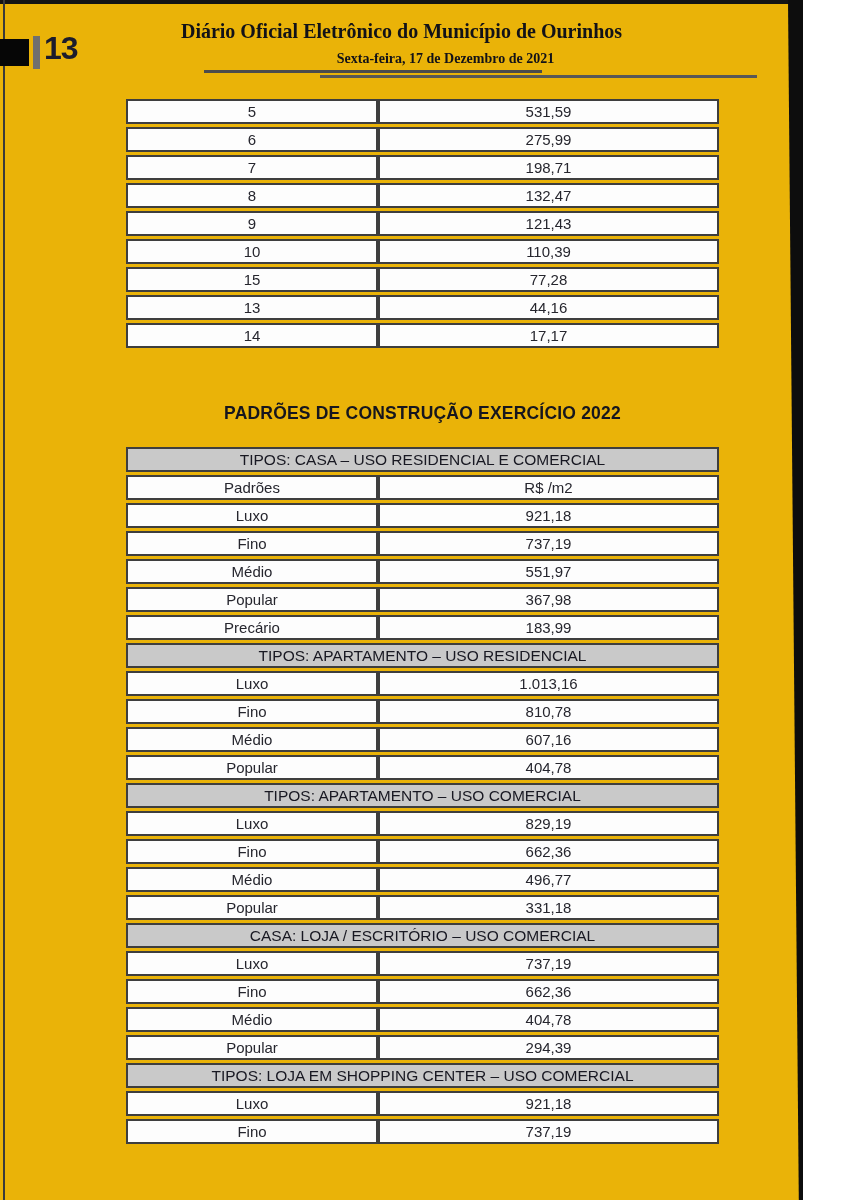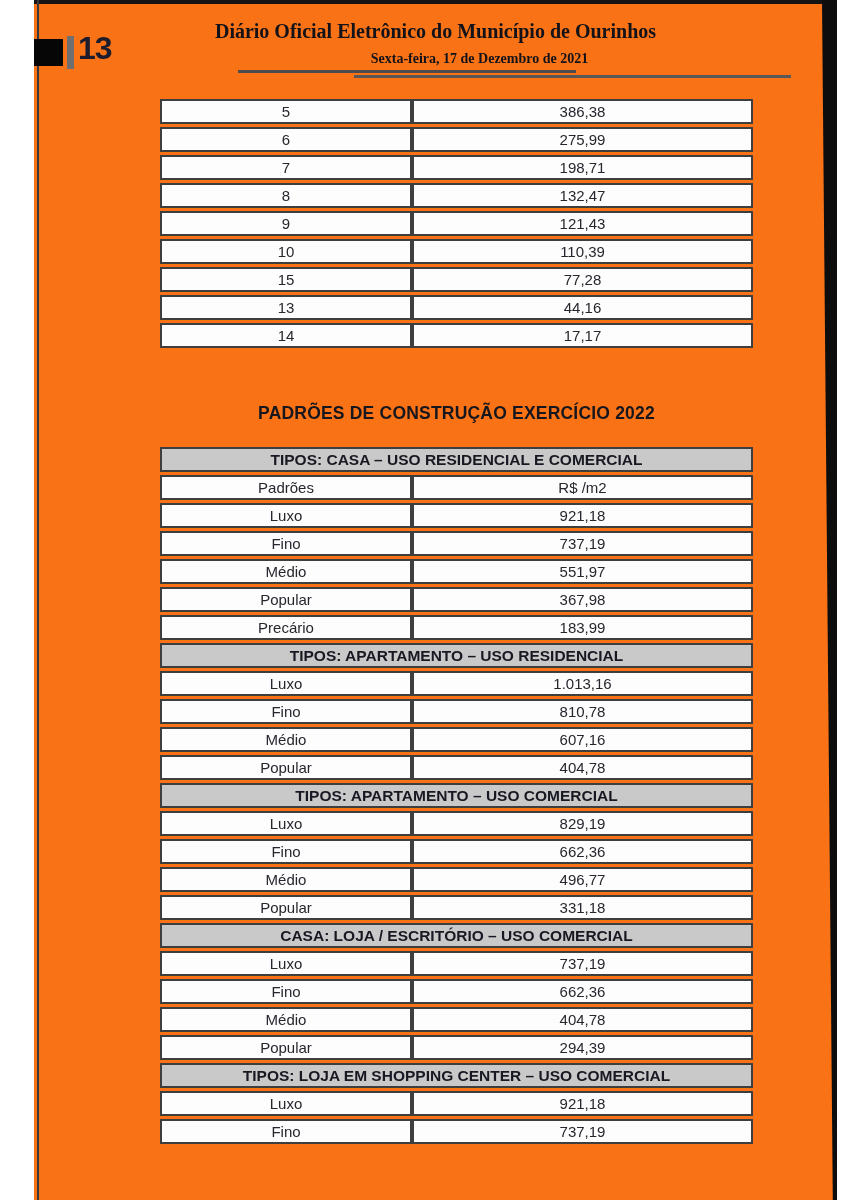--- a/index.html
+++ b/index.html
@@ -1,20 +1,19 @@
 <!DOCTYPE html>
 <html><head>
 <meta charset="utf-8">
 <style>
   html,body { margin:0; padding:0; background:#ffffff; }
   .page {
     position:relative; width:803px; height:1200px;
-    background:#f97316; overflow:hidden;
+    background:#eab308; overflow:hidden;
     font-family:"Liberation Sans", sans-serif;
-    margin-left:34px;
   }
   
   .edge-top   { position:absolute; top:0; left:0; width:100%; height:4px; background:#141414; }
   .edge-left  { position:absolute; top:0; left:3px; width:2px; height:100%; background:#3a3a3a; }
   .edge-right { position:absolute; top:0; right:0; width:15px; height:100%; background:#0d0d0d;
                 clip-path:polygon(0 0,100% 0,100% 100%,72% 100%); }
 
   
   .pn-black { position:absolute; left:0; top:39px; width:29px; height:27px; background:#060606; }
   .pn-gray  { position:absolute; left:33px; top:36px; width:7px; height:33px; background:#6f6f6f; }
@@ -33,21 +32,21 @@
   .doc-table { position:absolute; left:126px; width:593px; border-collapse:separate;
                border-spacing:0 3px; table-layout:fixed; }
   .t1 { top:96px; }
   .t2 { top:444px; }
   .doc-table col.c1 { width:42.5%; }
   .doc-table td {
     border:2px solid #3e3e3e; text-align:center; height:21px; padding:0 4px;
     font-size:15px; color:#26262e; background:#fdfdfd; overflow:hidden; white-space:nowrap;
   }
   .doc-table td.section-header {
-    background:#c9c9c9; font-weight:700; font-size:15.5px; color:#181822;
+    background:#c9c9c9; font-weight:400; font-size:15.5px; color:#181822;
   }
   .sec-title { position:absolute; top:403px; left:126px; width:593px; text-align:center;
                font-weight:700; font-size:17.5px; color:#16161e; letter-spacing:.2px; }
 </style>
 </head>
 <body>
 
 <div class="page">
   <div class="edge-top"></div>
   <div class="edge-left"></div>
@@ -63,21 +62,21 @@
   <div class="rule2"></div>
 
   <table class="doc-table t1">
     <colgroup>
         <col class="c1">
         <col class="c2">
       </colgroup>
     <tbody>
         <tr>
           <td>5</td>
-          <td>386,38</td>
+          <td>531,59</td>
         </tr>
         <tr>
           <td>6</td>
           <td>275,99</td>
         </tr>
         <tr>
           <td>7</td>
           <td>198,71</td>
         </tr>
         <tr>

